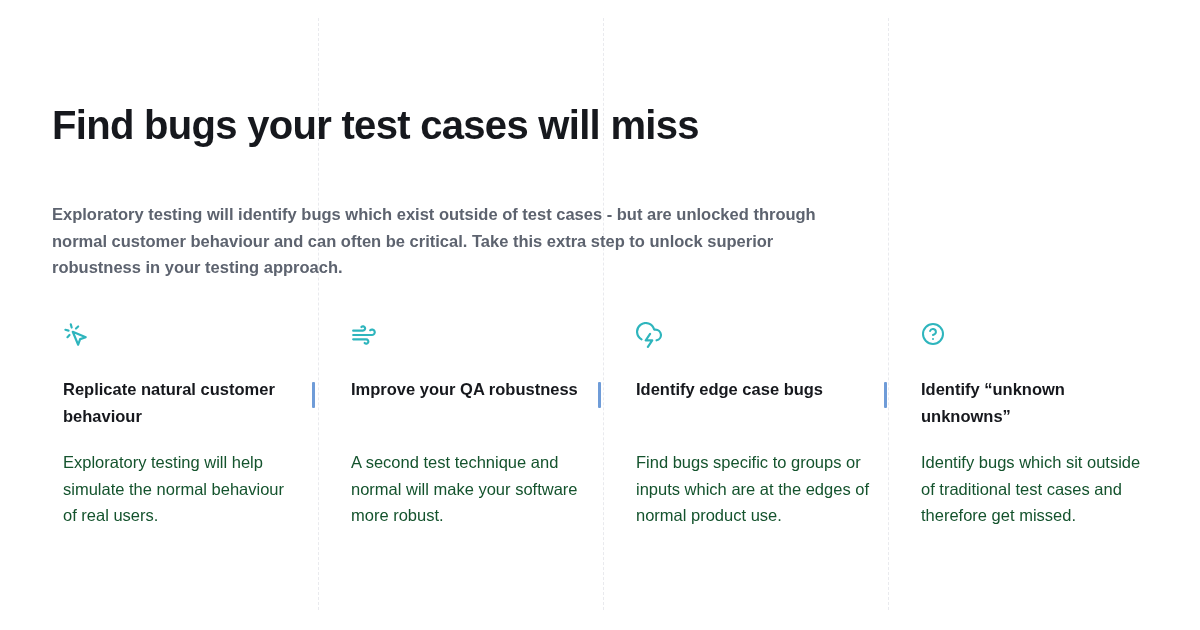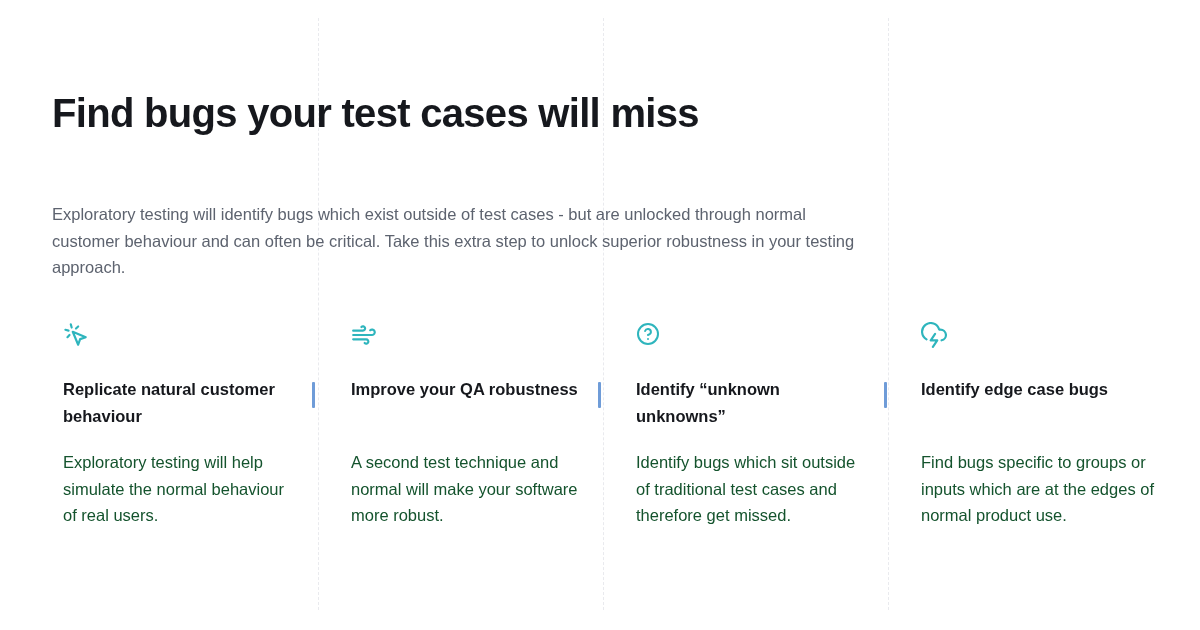--- a/index.html
+++ b/index.html
@@ -38,38 +38,38 @@
   .page {
     position: relative;
     width: 1200px;
     height: 630px;
     padding: 0;
   }
 
   .headline {
     position: absolute;
     left: 52px;
-    top: 88px;
+    top: 100px;
     font-size: 40px;
     line-height: 50px;
     font-weight: 700;
     letter-spacing: -0.7px;
     color: #16181d;
     white-space: nowrap;
   }
 
   .intro {
     position: absolute;
     left: 52px;
     top: 201px;
     width: 810px;
     font-size: 16.5px;
     line-height: 26.5px;
     color: #5d636f;
-    font-weight: 400;
+    font-weight: 700;
   }
 
   
   .columns {
     position: absolute;
     left: 11px;
     top: 322px;
     width: 1200px;
     display: flex;
   }
@@ -157,42 +157,42 @@
         <svg width="26" height="26" viewBox="0 0 24 24" fill="none" stroke="currentColor" stroke-width="2" stroke-linecap="round" stroke-linejoin="round">
           <path d="M17.7 7.7a2.5 2.5 0 1 1 1.8 4.3H2"></path>
           <path d="M9.6 4.6A2 2 0 1 1 11 8H2"></path>
           <path d="M12.6 19.4A2 2 0 1 0 14 16H2"></path>
         </svg>
       </span>
       <div class="col-heading">Improve your QA robustness</div>
       <div class="col-body">A second test technique and normal will make your software more robust.</div>
     </div>
 
+    <div class="col c4">
+      <span class="col-icon">
+        <svg width="26" height="26" viewBox="0 0 24 24" fill="none" stroke="currentColor" stroke-width="2" stroke-linecap="round" stroke-linejoin="round">
+          <path d="M19 16.9A5 5 0 0 0 18 7h-1.26a8 8 0 1 0-11.62 9"></path>
+          <path d="m13 11-4 6h6l-4 6"></path>
+        </svg>
+      </span>
+      <div class="col-heading">Identify edge case bugs</div>
+      <div class="col-body">Find bugs specific to groups or inputs which are at the edges of normal product use.</div>
+    </div>
+
     <div class="col c3">
       <span class="col-icon">
         <svg width="24" height="24" viewBox="0 0 24 24" fill="none" stroke="currentColor" stroke-width="2" stroke-linecap="round" stroke-linejoin="round">
           <circle cx="12" cy="12" r="10"></circle>
           <path d="M9.09 9a3 3 0 0 1 5.83 1c0 2-3 3-3 3"></path>
           <path d="M12 17h.01"></path>
         </svg>
       </span>
       <div class="col-heading">Identify “unknown unknowns”</div>
       <div class="col-body">Identify bugs which sit outside of traditional test cases and therefore get missed.</div>
     </div>
 
-    <div class="col c4">
-      <span class="col-icon">
-        <svg width="26" height="26" viewBox="0 0 24 24" fill="none" stroke="currentColor" stroke-width="2" stroke-linecap="round" stroke-linejoin="round">
-          <path d="M19 16.9A5 5 0 0 0 18 7h-1.26a8 8 0 1 0-11.62 9"></path>
-          <path d="m13 11-4 6h6l-4 6"></path>
-        </svg>
-      </span>
-      <div class="col-heading">Identify edge case bugs</div>
-      <div class="col-body">Find bugs specific to groups or inputs which are at the edges of normal product use.</div>
-    </div>
-
   </div>
 
   <div class="accent-bar a1"></div>
   <div class="accent-bar a2"></div>
   <div class="accent-bar a3"></div>
 
 </div>
 
 </body></html>

